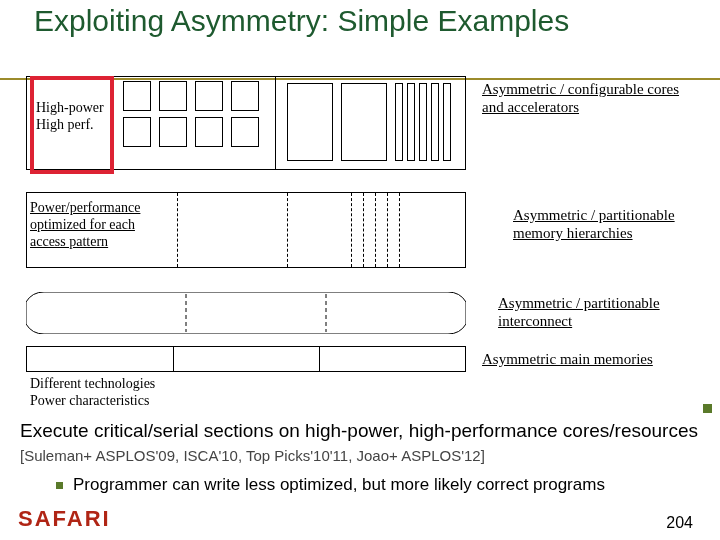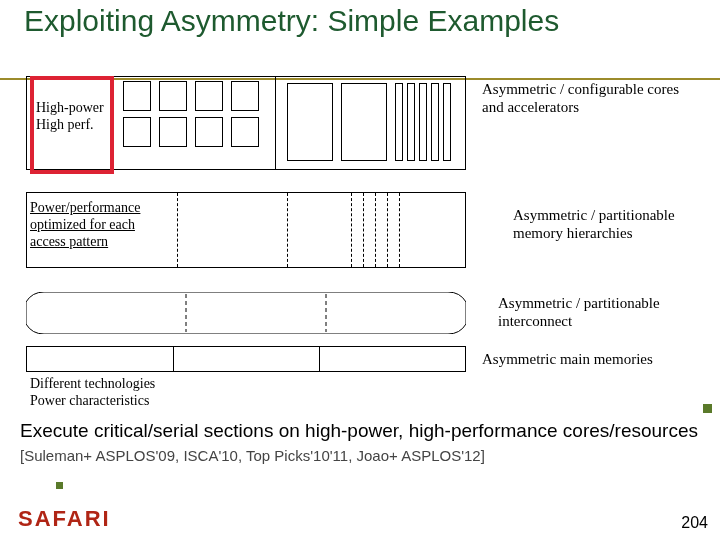--- a/index.html
+++ b/index.html
@@ -1,23 +1,23 @@
 <!DOCTYPE html>
 <html><head>
 <meta charset="utf-8">
 <style>
   * { box-sizing: border-box; margin: 0; padding: 0; }
   html, body { width: 720px; height: 540px; font-family: Arial, Helvetica, sans-serif; background: #fff; }
-  .slide { position: relative; width: 720px; height: 540px; padding: 4px 10px 6px 10px; }
+  .slide { position: relative; width: 720px; height: 540px; padding: 4px 10px 6px 20px; }
   .title { font-size: 30px; font-weight: 400; color: #1e5a2f; line-height: 1.1; margin: 0 0 0 14px; }
   .hr { position: absolute; left: 0; right: 0; top: 78px; height: 2px; background: #9c8b2b; }
   .diagram { position: absolute; left: 26px; top: 82px; width: 660px; height: 300px; }
   .row { position: absolute; left: 0; width: 100%; }
   .label-left { font-family: "Times New Roman", serif; font-size: 14px; line-height: 1.2; position: absolute; }
-  .label-right { font-family: "Times New Roman", serif; font-size: 15px; line-height: 1.2; position: absolute; }
+  .label-right { font-family: "Times New Roman", serif; font-size: 15px; line-height: 1.2; position: absolute; text-decoration: underline; }
   
   .cores-box { position: absolute; left: 0; top: -6px; width: 440px; height: 94px; border: 1px solid #000; }
   .big-core { position: absolute; left: 4px; top: -6px; width: 84px; height: 98px; border: 4px solid #d23; }
   .core-small { position: absolute; border: 1px solid #000; background: #fff; }
   
   .mem-row { top: 110px; }
   .mem-box { position: absolute; left: 0; top: 0; width: 440px; height: 76px; border: 1px solid #000; }
   .dash-v { position: absolute; top: 0; bottom: 0; border-left: 1px dashed #000; }
   
   .ic-row { top: 210px; }
@@ -27,21 +27,21 @@
   .mm-row { top: 264px; }
   .mm-box { position: absolute; left: 0; top: 0; width: 440px; height: 26px; border: 1px solid #000; }
   .mm-sep { position: absolute; top: 0; bottom: 0; width: 1px; background: #000; }
   
   .bullets { position: absolute; left: 20px; right: 8px; top: 396px; }
   .b1 { display: flex; align-items: flex-end; gap: 6px; font-size: 19px; color: #000; line-height: 1.25; flex-direction: column; }
   .sq { width: 9px; height: 9px; background: #5a7a2a; margin-top: 8px; flex: 0 0 auto; }
   .refs { font-size: 15px; color: #444; }
   .b2 { display: flex; align-items: flex-start; gap: 10px; font-size: 17px; color: #000; margin: 8px 0 0 36px; }
   .sq2 { width: 7px; height: 7px; background: #5a7a2a; margin-top: 7px; flex: 0 0 auto; }
-  .footer { position: absolute; left: 18px; right: 12px; bottom: 8px; display: flex; justify-content: space-between; align-items: flex-end; }
+  .footer { position: absolute; left: 18px; right: 27px; bottom: 8px; display: flex; justify-content: space-between; align-items: flex-end; }
   .logo { font-family: Arial, sans-serif; font-weight: 700; font-size: 22px; letter-spacing: 2px; color: #b02515; }
   .pagenum { font-size: 16px; color: #000; }
 </style>
 </head>
 <body>
 
 <div class="slide">
   <h1 class="title">Exploiting Asymmetry: Simple Examples</h1>
   <div class="hr"></div>
 
@@ -117,20 +117,21 @@
   <div class="bullets">
     <div class="b1">
       <div class="sq"></div>
       <div>
         <span>Execute critical/serial sections on high-power, high-performance cores/resources</span>
         <span class="refs">[Suleman+ ASPLOS'09, ISCA'10, Top Picks'10'11, Joao+ ASPLOS'12]</span>
       </div>
     </div>
     <div class="b2">
       <div class="sq2"></div>
+      <div>Programmer can write less optimized, but more likely correct programs</div>
     </div>
   </div>
 
   <div class="footer">
     <div class="logo">SAFARI</div>
     <div class="pagenum">204</div>
   </div>
 </div>
 
 </body></html>

